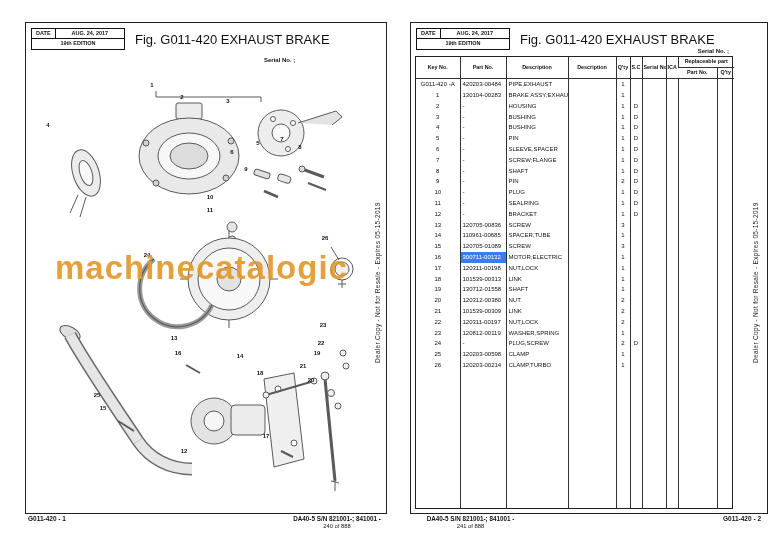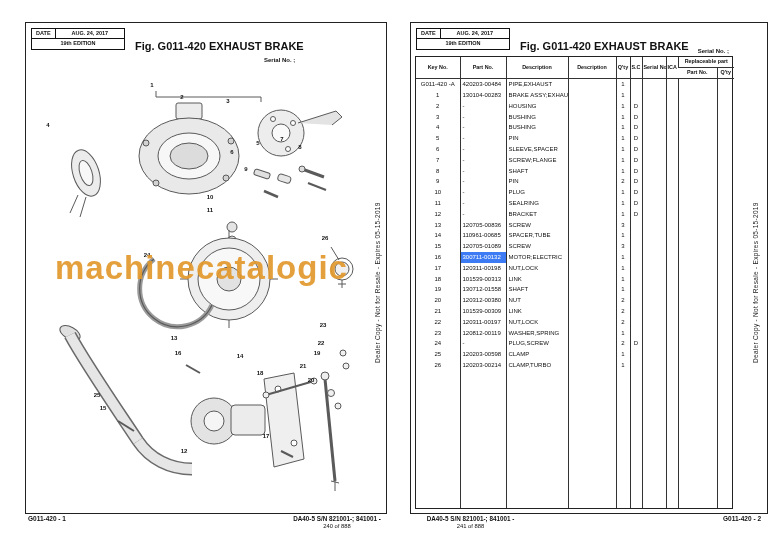--- a/index.html
+++ b/index.html
@@ -12,21 +12,21 @@
   .page.left{left:25px;width:360px}
   .page.right{left:410px;width:356px}
 
   
   .hdr{position:absolute;top:5px;left:5px;display:flex;gap:10px;align-items:flex-start;z-index:3}
   .datebox{border:1px solid #111;font-size:5.5px;font-weight:700;line-height:1.35;min-width:92px;background:#fff}
   .datebox .r1{display:flex;border-bottom:1px solid #111}
   .datebox .r1 .lbl{padding:1px 4px;border-right:1px solid #111}
   .datebox .r1 .val{padding:1px 4px;flex:1;text-align:center}
   .datebox .r2{text-align:center;padding:1px 2px}
-  .figtitle{font-size:11px;font-weight:700;margin-top:12px;white-space:nowrap}
+  .figtitle{font-size:13px;font-weight:400;margin-top:4px;white-space:nowrap}
   .serial{position:absolute;font-size:6px;font-weight:700;z-index:3}
   .page.left .serial{top:34px;left:238px}
   .page.right .serial{top:25px;right:38px}
 
   
   .diagram{position:absolute;inset:0;overflow:hidden}
   .diagram svg{position:absolute;left:0;top:0}
   .callout{position:absolute;font-size:6px;font-weight:700;color:#111;transform:translate(-50%,-50%);z-index:2}
 
   

